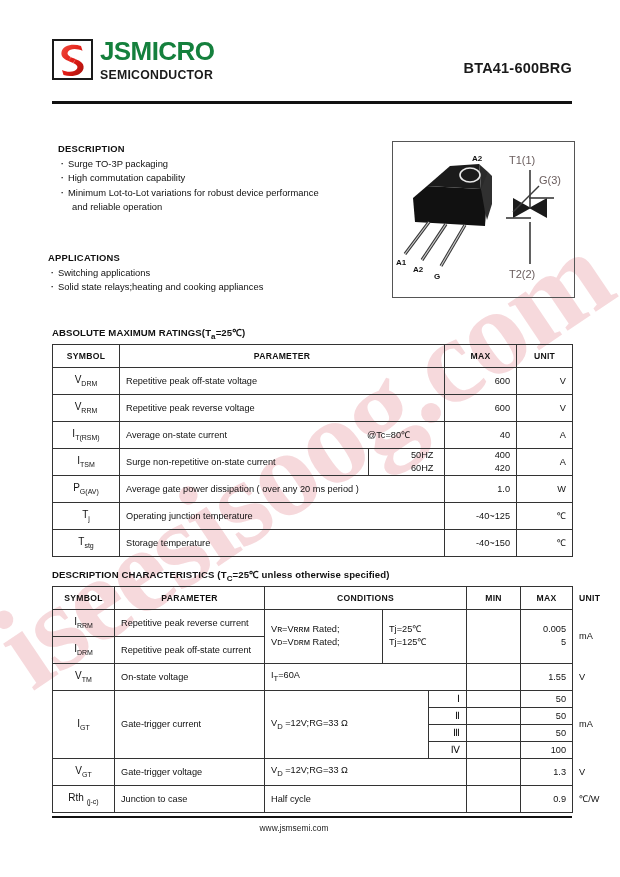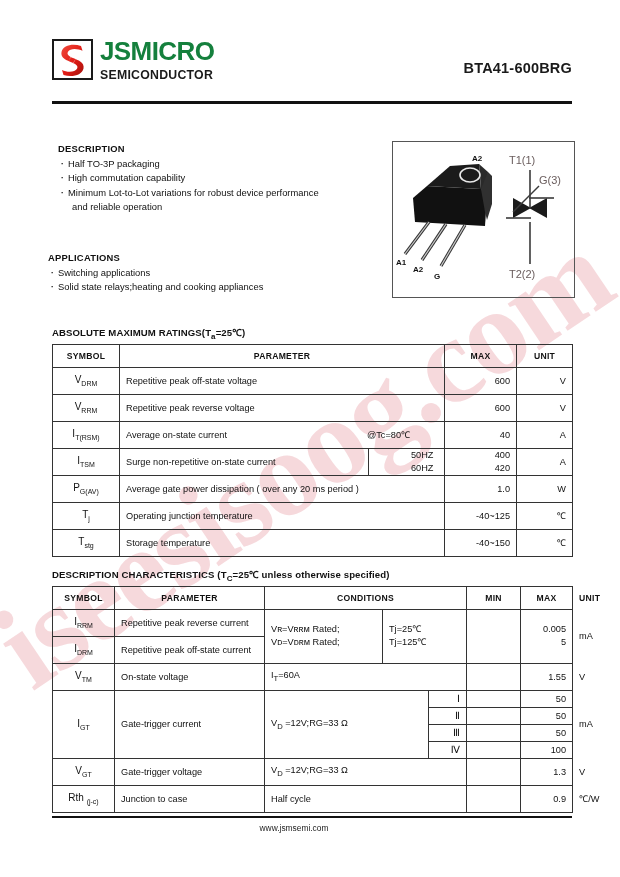--- a/index.html
+++ b/index.html
@@ -184,21 +184,21 @@
         <span class="logo-sub">SEMICONDUCTOR</span>
       </div>
     </div>
     <div class="part-number">BTA41-600BRG</div>
   </div>
   <div class="header-rule"></div>
 
   <div id="description-block">
     <div class="sec-title">DESCRIPTION</div>
     <ul class="bullets">
-      <li>Half TO-3P packaging</li>
+      <li>Surge TO-3P packaging</li>
       <li>High commutation capability</li>
       <li>Minimum Lot-to-Lot variations for robust device performance</li>
       <li class="cont">and reliable operation</li>
     </ul>
   </div>
 
   <div id="applications-block">
     <div class="sec-title">APPLICATIONS</div>
     <ul class="bullets">
       <li>Switching applications</li>

